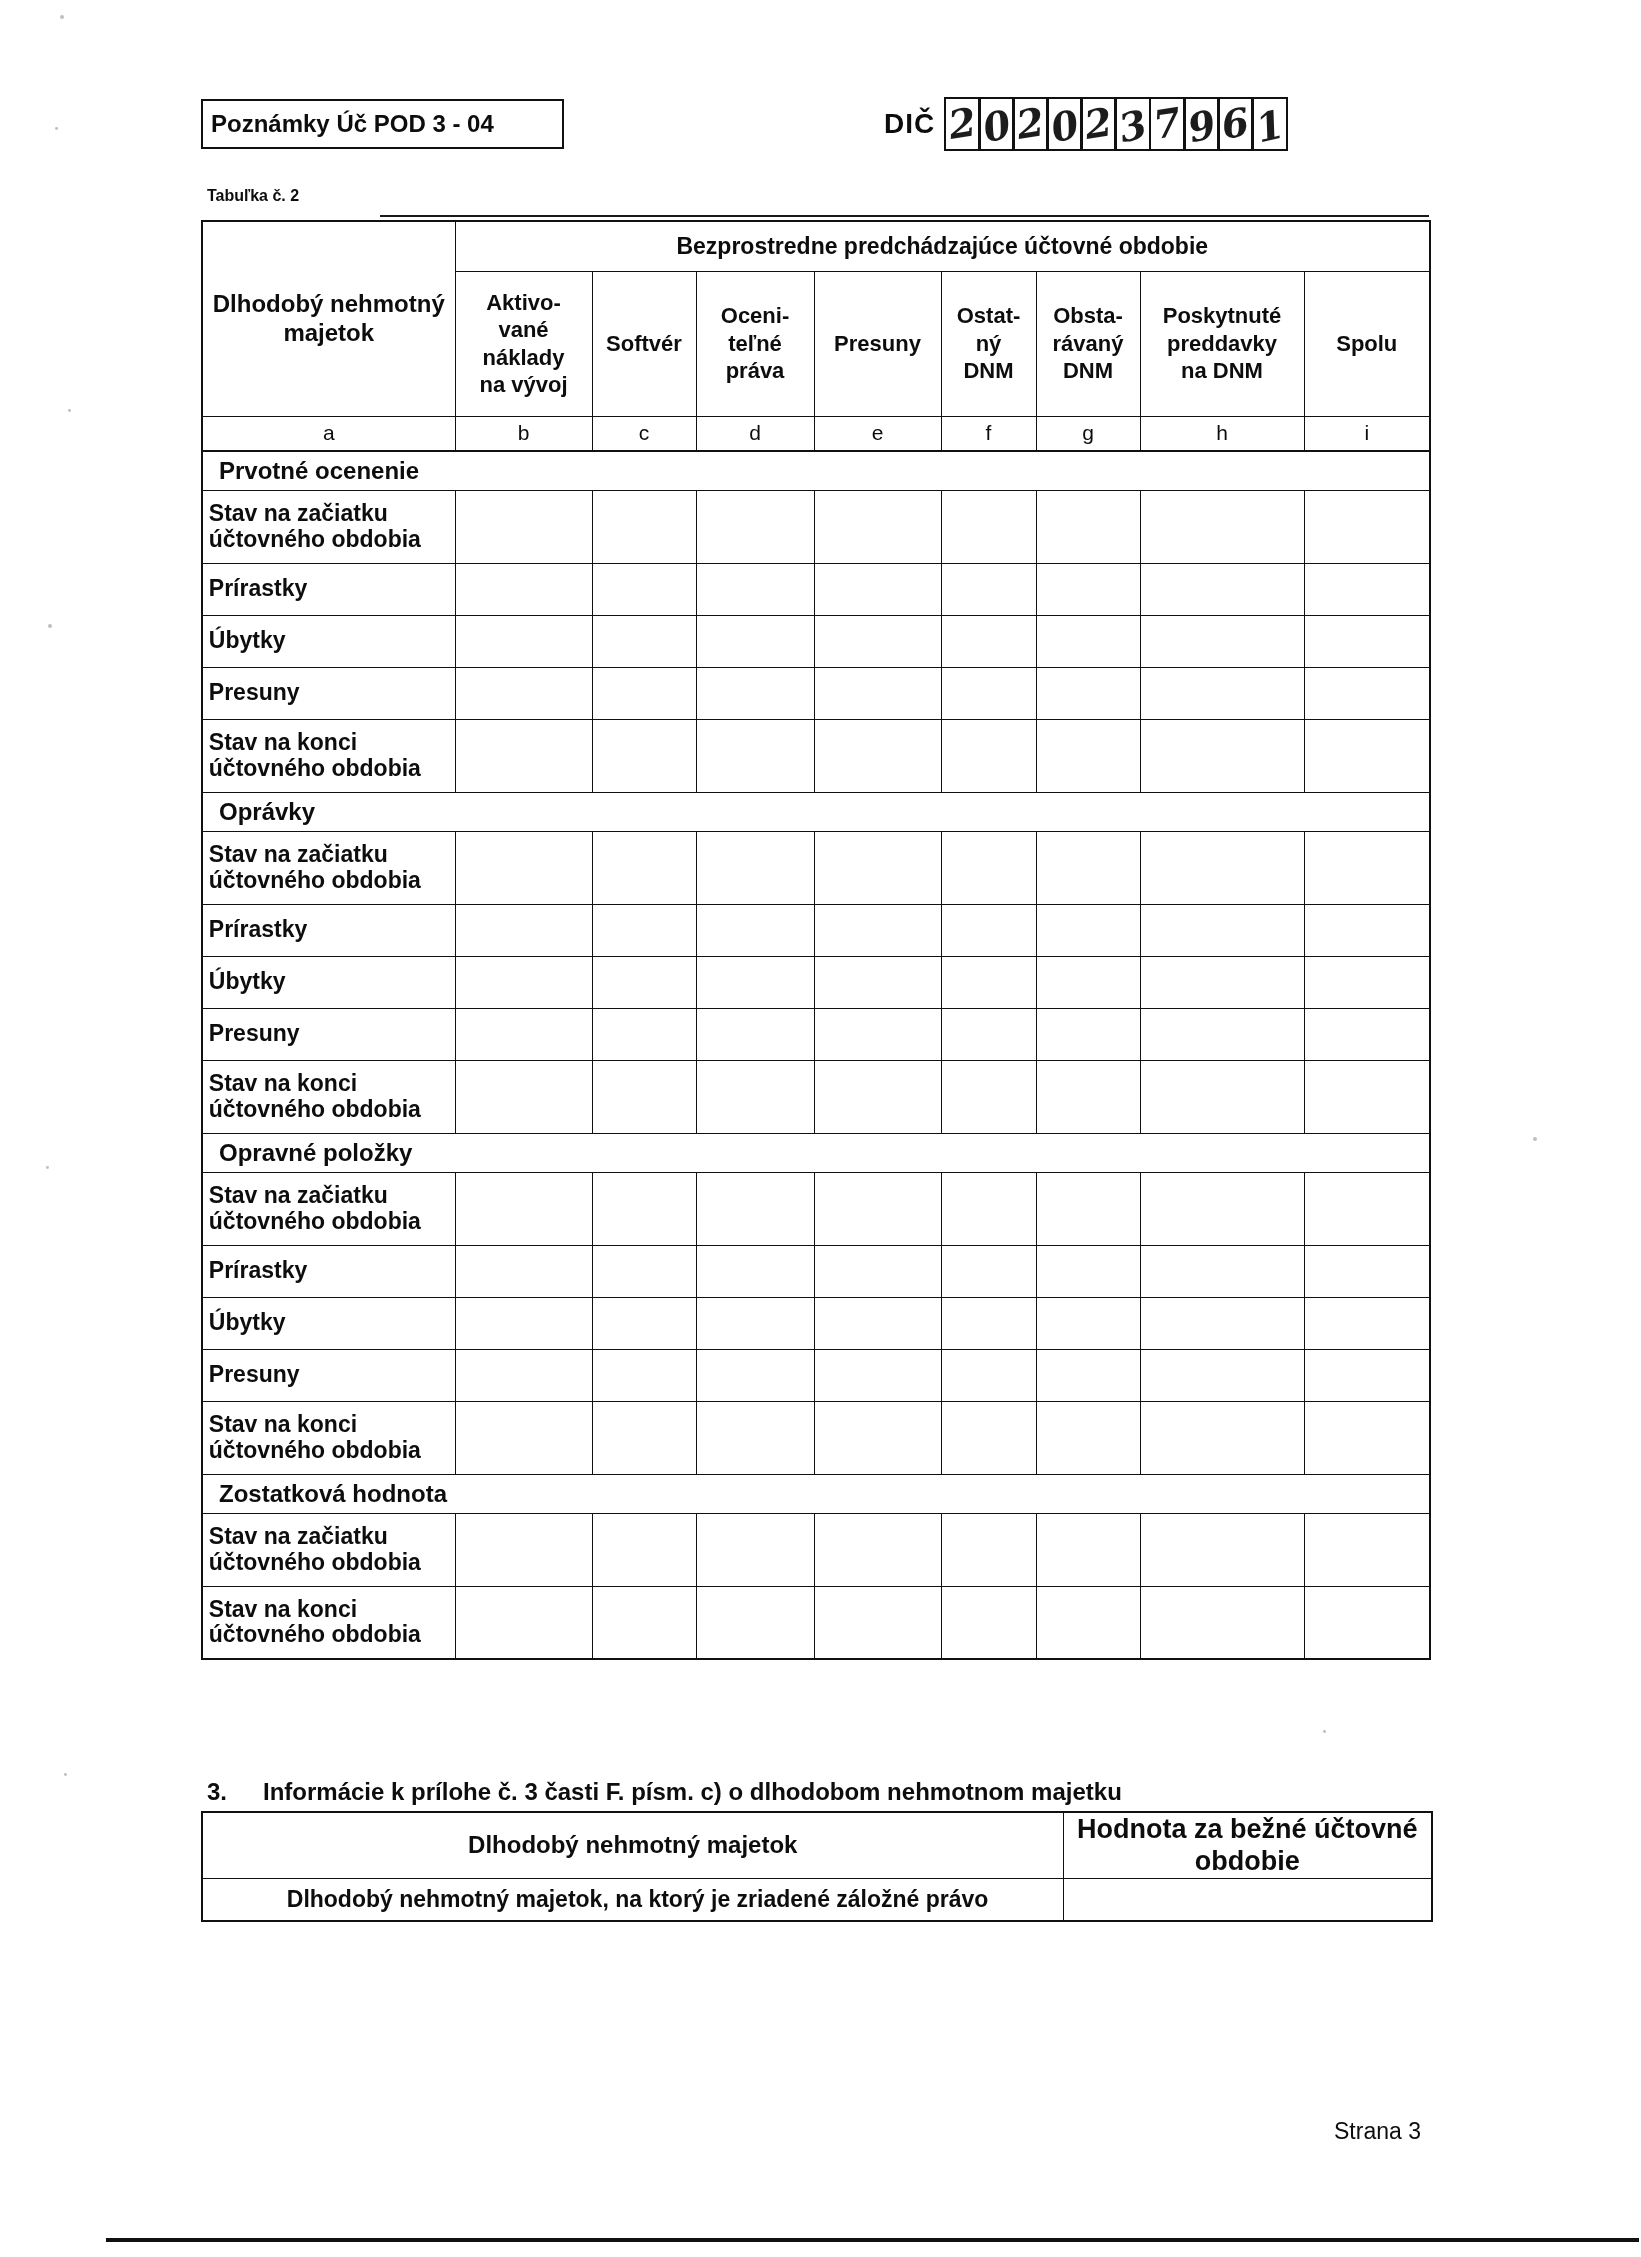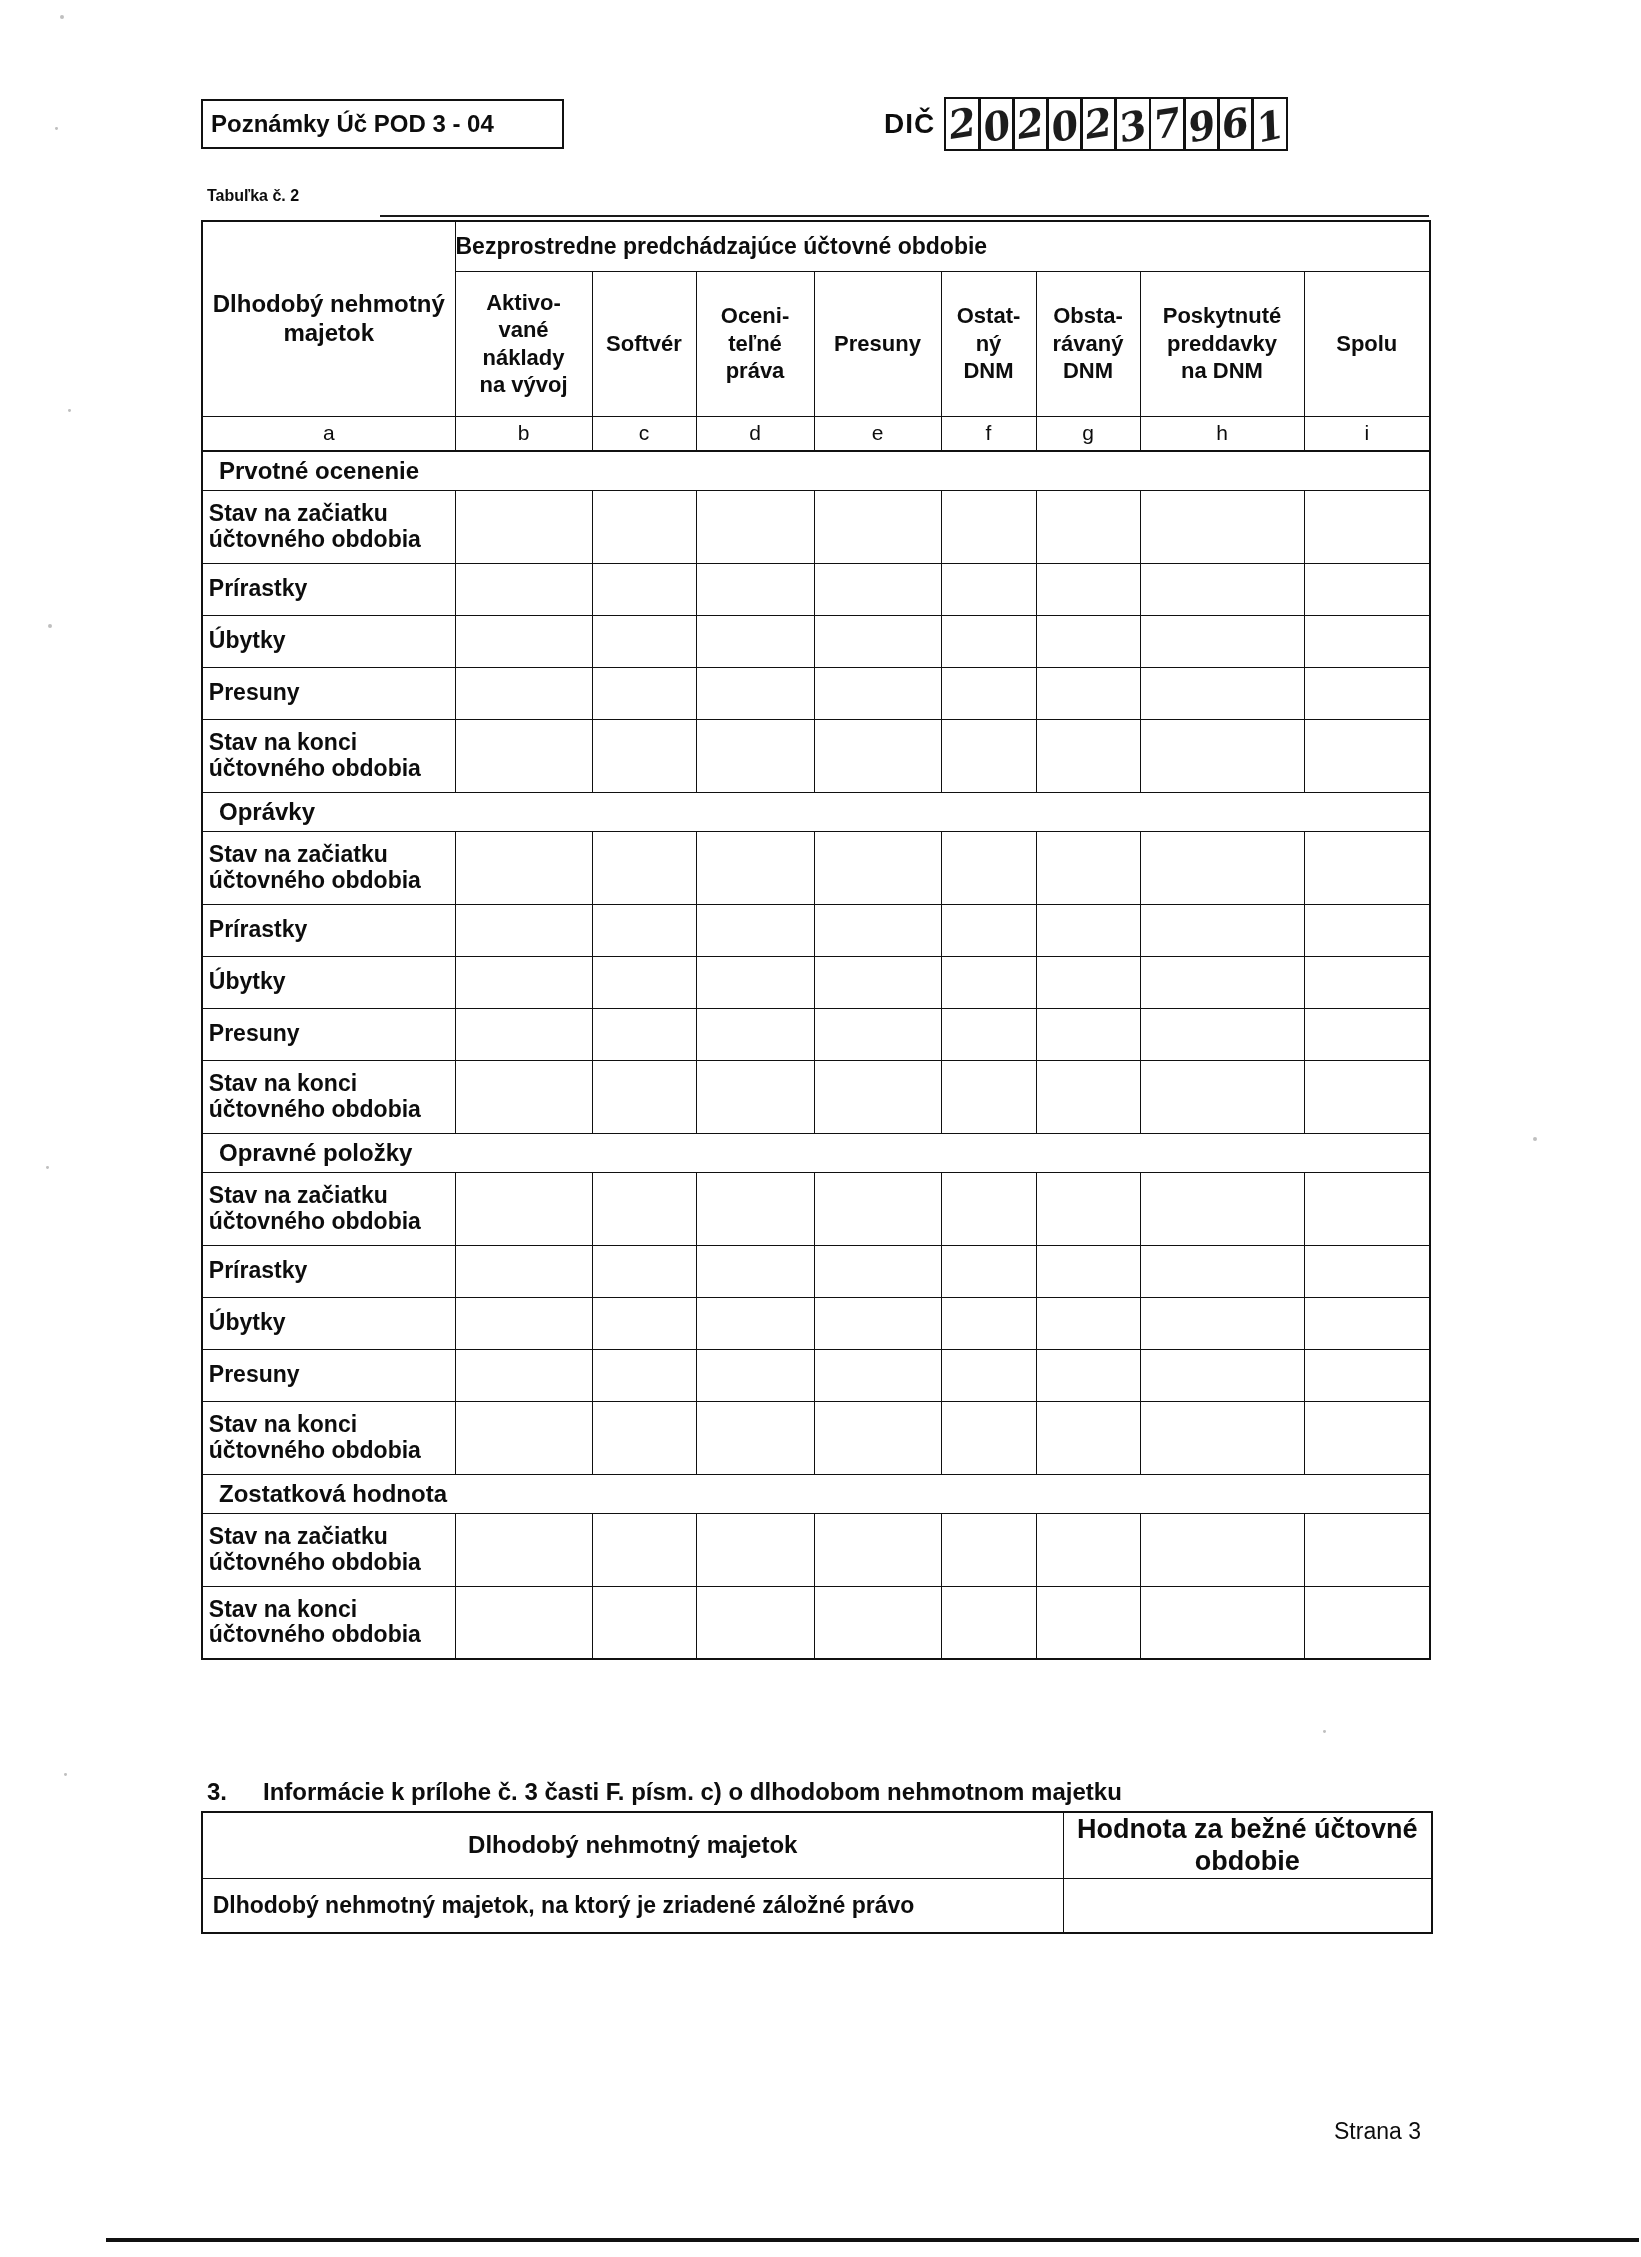--- a/index.html
+++ b/index.html
@@ -68,21 +68,21 @@
   table.main td {
     border: 1.9px solid #111;
     vertical-align: middle;
     overflow: hidden;
   }
   .corner {
     text-align: center; font-weight: bold; font-size: 24px;
     white-space: pre-line; line-height: 1.2;
   }
   .period {
-    font-weight: bold; font-size: 23px; margin-left: 40px;
+    text-align: center; font-weight: bold; font-size: 23px; margin-left: 40px;
   }
   tr.rp { height: 50px; }
   tr.rc { height: 145px; }
   tr.rl { height: 35px; }
   tr.rl td { border-bottom: 2.9px solid #111; }
   .colh {
     text-align: center; font-weight: bold; font-size: 22px;
     white-space: pre-line; line-height: 1.25;
   }
   .letter { text-align: center; font-size: 21px; font-weight: normal; }
@@ -113,21 +113,21 @@
     width: 1230px;
     border: 2.9px solid #111;
   }
   table.sec3 td { border: 1.9px solid #111; vertical-align: middle; }
   tr.s3h { height: 66px; }
   .s3hl { text-align: center; font-weight: bold; font-size: 24px; }
   .s3hr {
     text-align: center; font-weight: bold; font-size: 27px;
     white-space: pre-line; line-height: 1.2;
   }
-  tr.s3r { height: 55px; }
+  tr.s3r { height: 43px; text-align: center; }
   .s3label { font-weight: bold; font-size: 23px; padding-left: 9.7px; }
 
   
   .pageno {
     position: absolute; left: 1334px; top: 2118px;
     font-size: 23px;
   }
   .bottom-line {
     position: absolute; left: 106px; top: 2238px;
     width: 1533px; height: 3.9px; background: #111;

